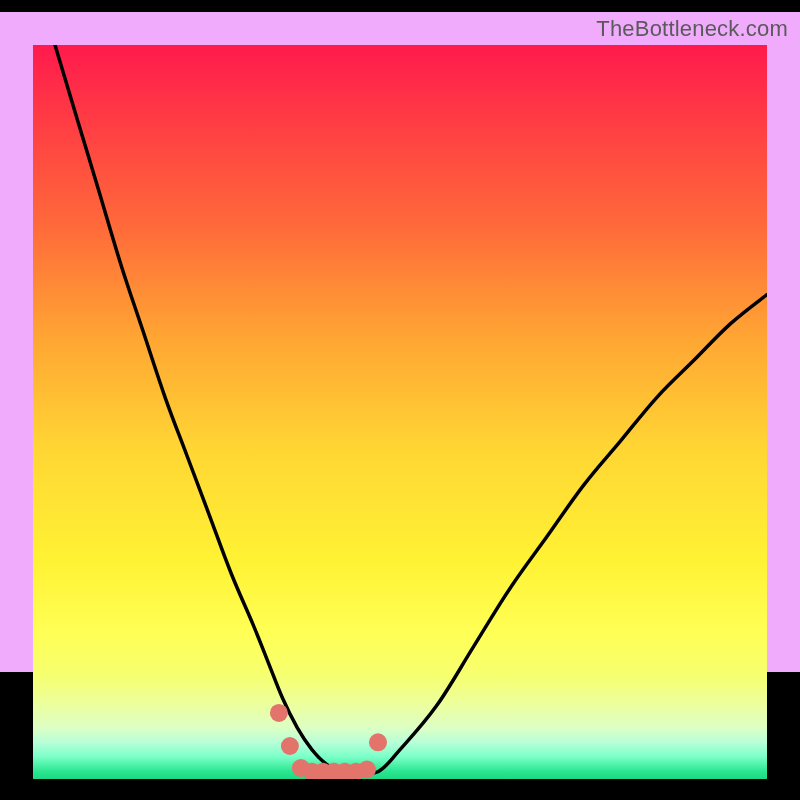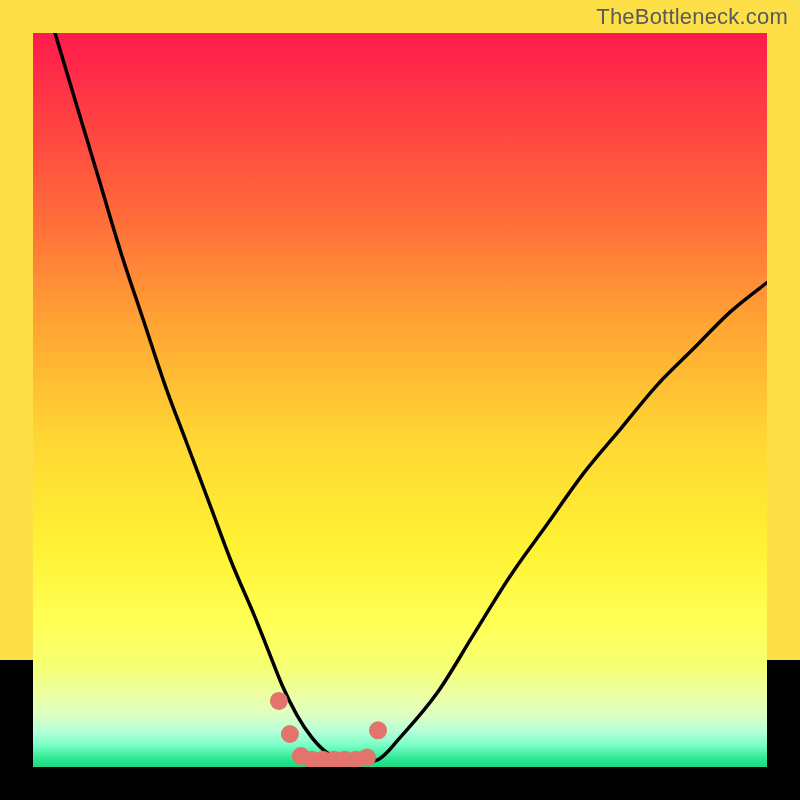--- a/index.html
+++ b/index.html
@@ -7,24 +7,24 @@
     padding: 0;
     width: 800px;
     height: 800px;
     overflow: hidden;
     background: #000;
     font-family: Arial, Helvetica, sans-serif;
   }
   .frame {
     position: absolute;
     left: 0;
-    top: 0;
+    top: 12px;
     width: 800px;
     height: 660px;
-    background: #fde047;
+    background: #f0abfc;
   }
   .plot {
     position: absolute;
     left: 33px;
     top: 33px;
     width: 734px;
     height: 734px;
     overflow: hidden;
   }
   .gradient {

